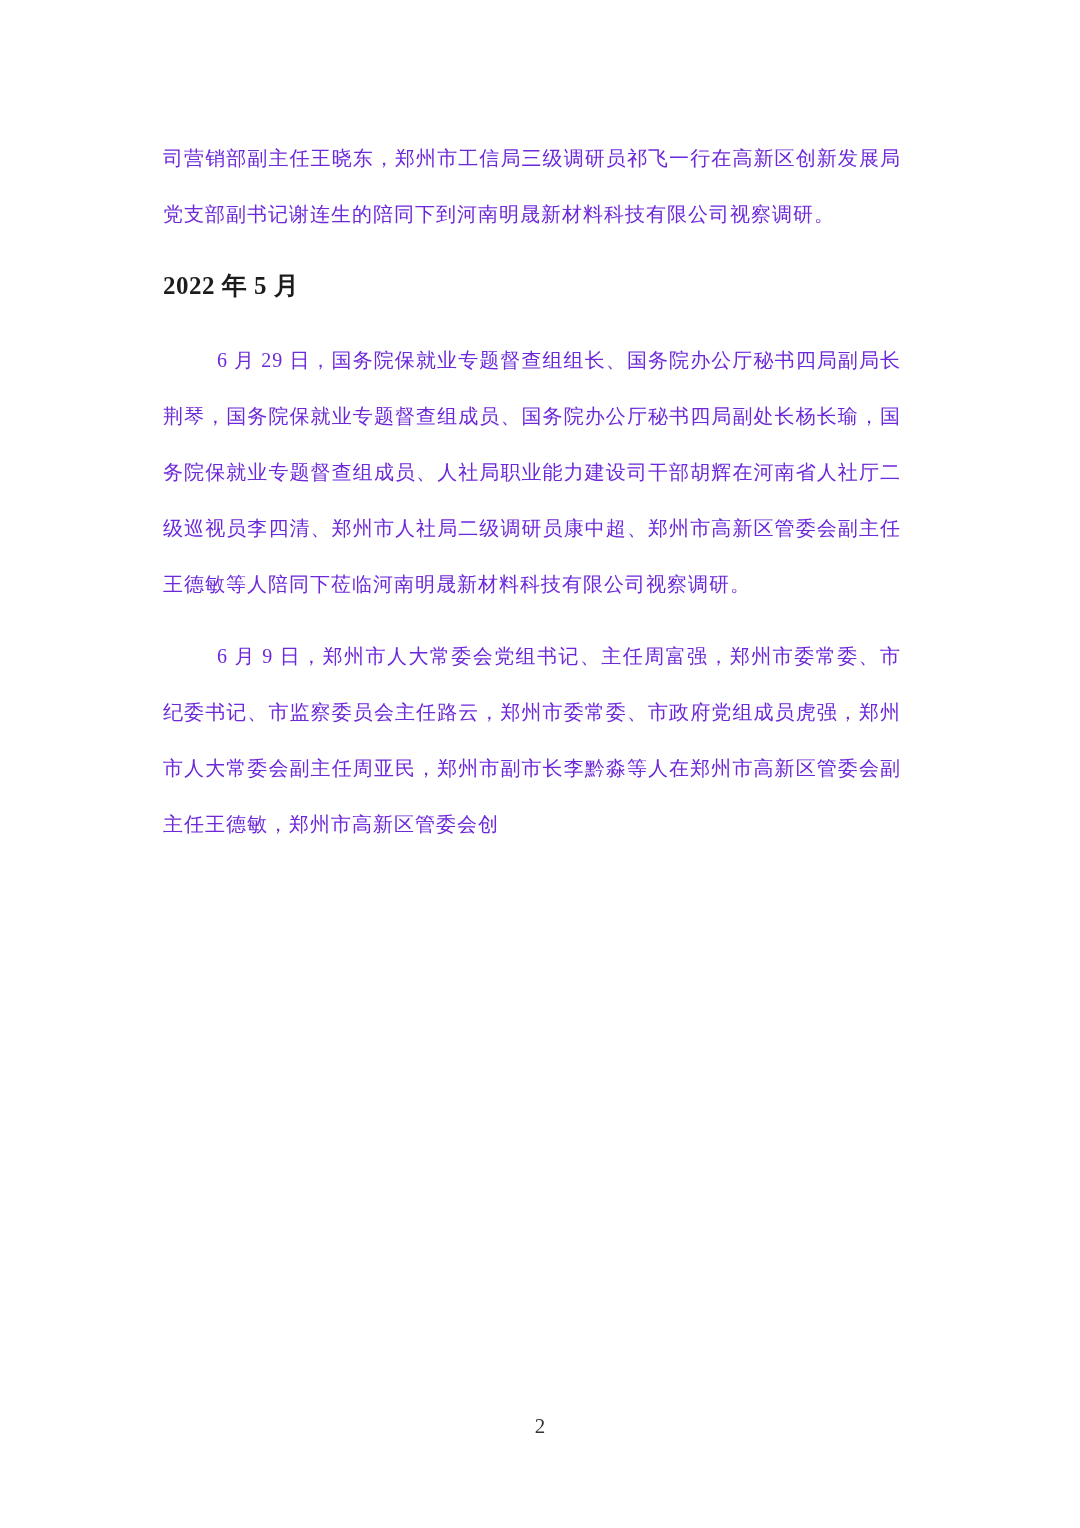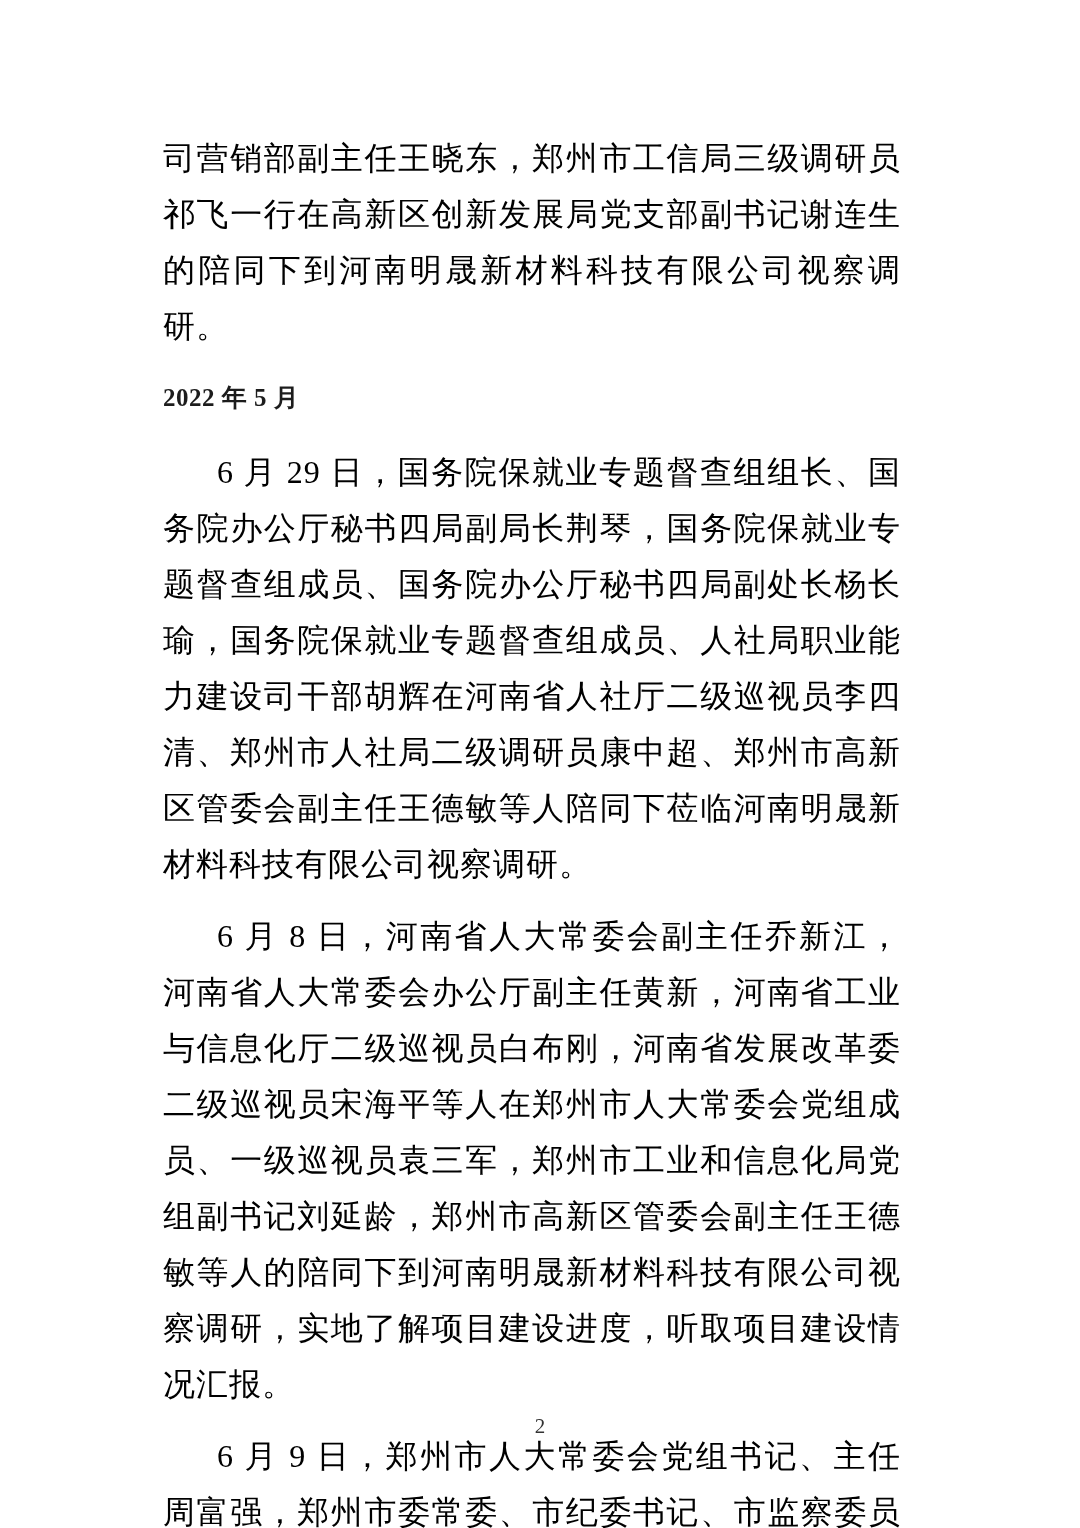--- a/index.html
+++ b/index.html
@@ -22,23 +22,23 @@
     background: #ffffff;
   }
   .content {
     position: absolute;
     left: 163px;
     top: 130px;
     width: 754px;
   }
   .para {
     margin: 0 16px 16px 0;
-    font-size: 32px;
+    font-size: 20px;
     line-height: 56px;
-    color: #000000;
+    color: #6d28d9;
     text-align: justify;
     text-justify: inter-ideograph;
     letter-spacing: 1px;
   }
   .para.indented {
     text-indent: 54px;
   }
   .heading {
     margin: 0 0 18px 0;
     font-size: 25px;
@@ -68,21 +68,20 @@
 
   <main class="content">
 
     <p class="para">司营销部副主任王晓东，郑州市工信局三级调研员祁飞一行在高新区创新发展局党支部副书记谢连生的陪同下到河南明晟新材料科技有限公司视察调研。</p>
 
     <h2 class="heading">2022 年 5 月</h2>
 
     <p class="para indented">6 月 29 日，国务院保就业专题督查组组长、国务院办公厅秘书四局副局长荆琴，国务院保就业专题督查组成员、国务院办公厅秘书四局副处长杨长瑜，国务院保就业专题督查组成员、人社局职业能力建设司干部胡辉在河南省人社厅二级巡视员李四清、郑州市人社局二级调研员康中超、郑州市高新区管委会副主任王德敏等人陪同下莅临河南明晟新材料科技有限公司视察调研。</p>
 
 
-    <p class="para indented">6 月 8 日，河南省人大常委会副主任乔新江，河南省人大常委会办公厅副主任黄新，河南省工业与信息化厅二级巡视员白布刚，河南省发展改革委二级巡视员宋海平等人在郑州市人大常委会党组成员、一级巡视员袁三军，郑州市工业和信息化局党组副书记刘延龄，郑州市高新区管委会副主任王德敏等人的陪同下到河南明晟新材料科技有限公司视察调研，实地了解项目建设进度，听取项目建设情况汇报。</p>
 
     <p class="para indented">6 月 9 日，郑州市人大常委会党组书记、主任周富强，郑州市委常委、市纪委书记、市监察委员会主任路云，郑州市委常委、市政府党组成员虎强，郑州市人大常委会副主任周亚民，郑州市副市长李黔淼等人在郑州市高新区管委会副主任王德敏，郑州市高新区管委会创</p>
 
   </main>
 
   <footer class="page-footer">
     <span class="page-number">2</span>
   </footer>
 
 </div>

